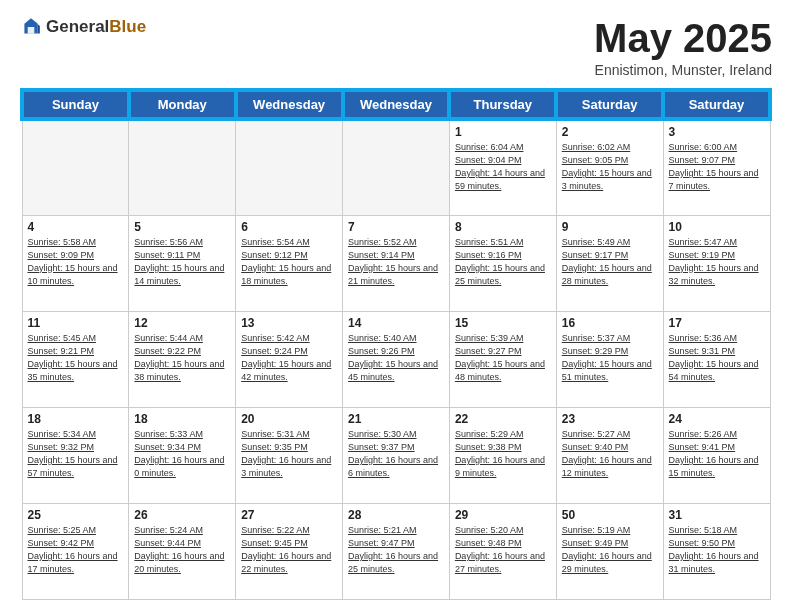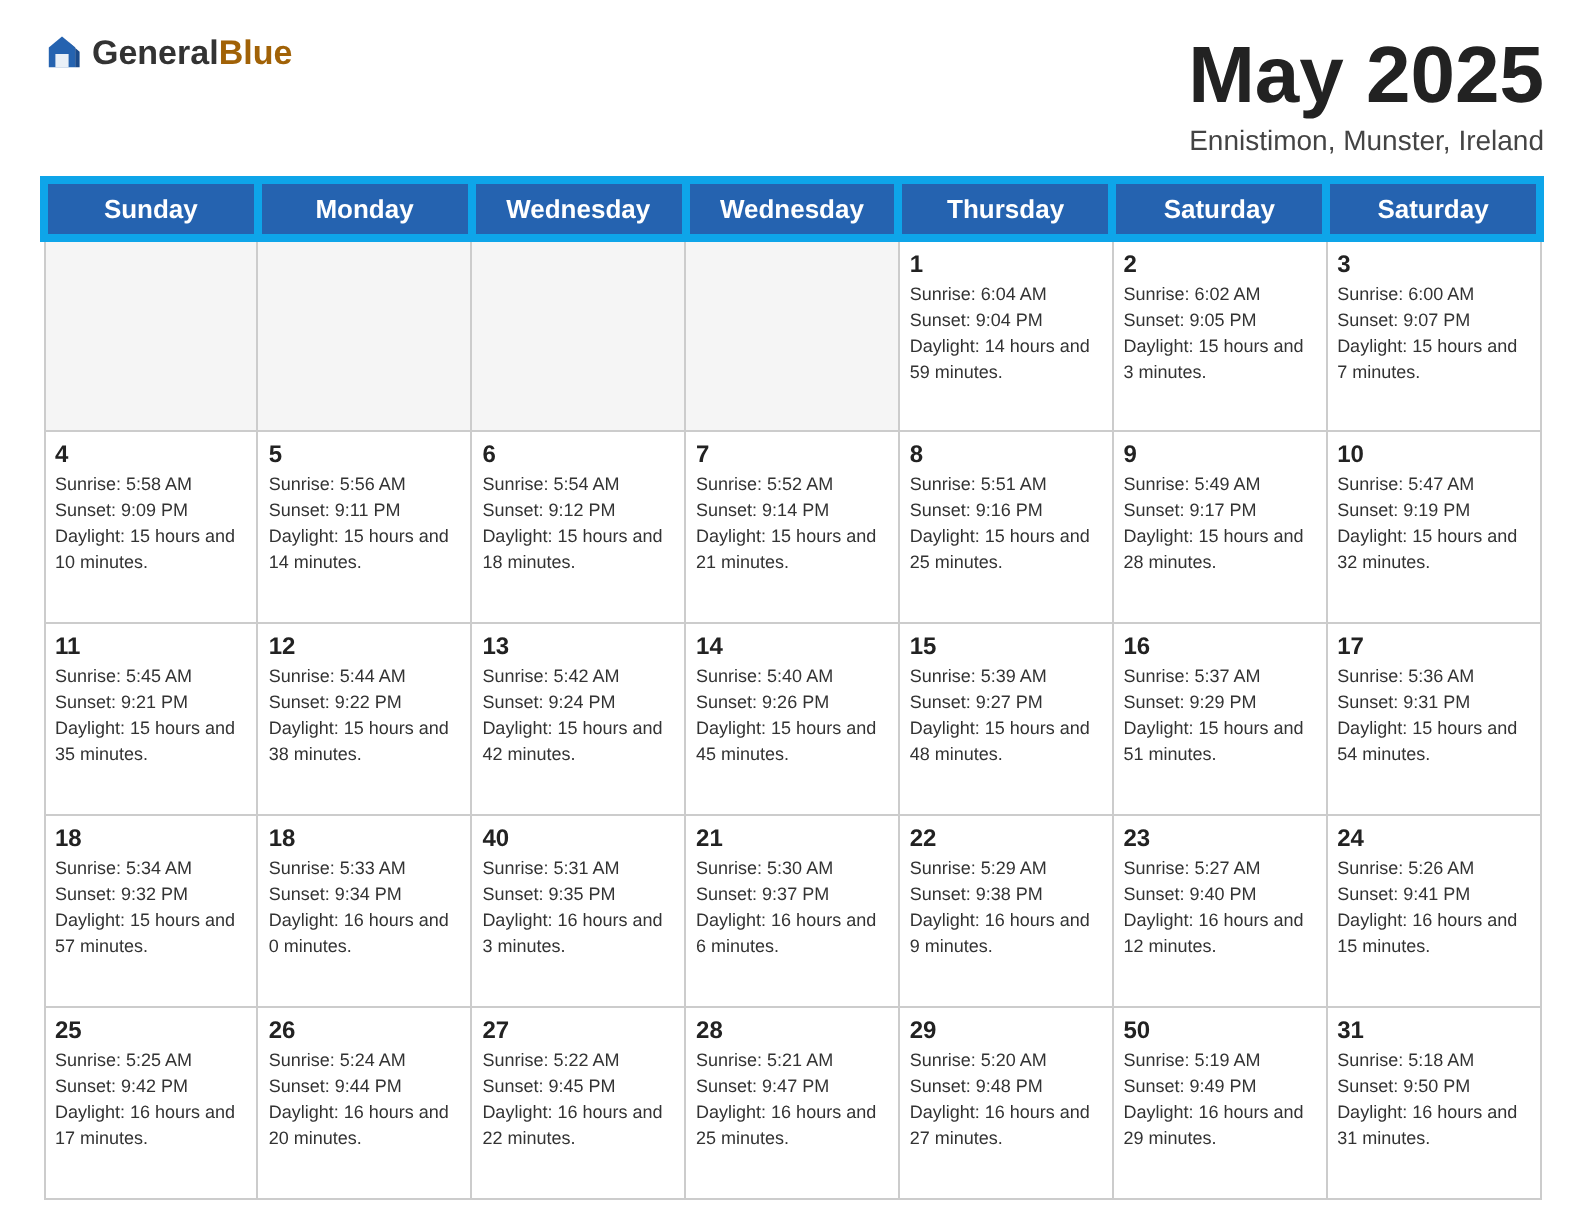--- a/index.html
+++ b/index.html
@@ -79,20 +79,21 @@
       font-size: 12px;
       font-weight: bold;
       color: #222;
       margin-bottom: 2px;
       display: block;
     }
     .day-info {
       font-size: 9px;
       color: #333;
       line-height: 1.45;
+      text-decoration: underline;
     }
     table {
       width: 100%;
       border-collapse: collapse;
     }
   </style>
 </head>
 <body>
 
 <div class="page">
@@ -209,21 +210,21 @@
         <tr>
           <td>
             <span class="day-number">18</span>
             <div class="day-info">Sunrise: 5:34 AM<br>Sunset: 9:32 PM<br>Daylight: 15 hours and 57 minutes.</div>
           </td>
           <td>
             <span class="day-number">18</span>
             <div class="day-info">Sunrise: 5:33 AM<br>Sunset: 9:34 PM<br>Daylight: 16 hours and 0 minutes.</div>
           </td>
           <td>
-            <span class="day-number">40</span>
+            <span class="day-number">20</span>
             <div class="day-info">Sunrise: 5:31 AM<br>Sunset: 9:35 PM<br>Daylight: 16 hours and 3 minutes.</div>
           </td>
           <td>
             <span class="day-number">21</span>
             <div class="day-info">Sunrise: 5:30 AM<br>Sunset: 9:37 PM<br>Daylight: 16 hours and 6 minutes.</div>
           </td>
           <td>
             <span class="day-number">22</span>
             <div class="day-info">Sunrise: 5:29 AM<br>Sunset: 9:38 PM<br>Daylight: 16 hours and 9 minutes.</div>
           </td>

